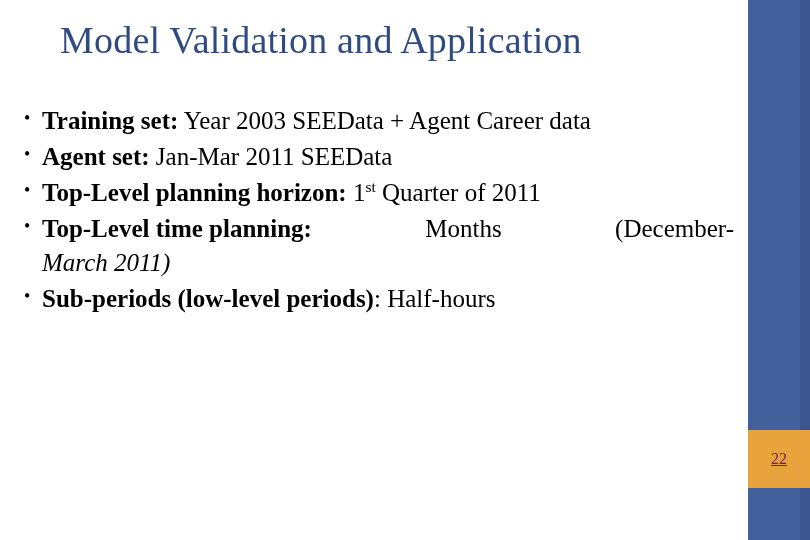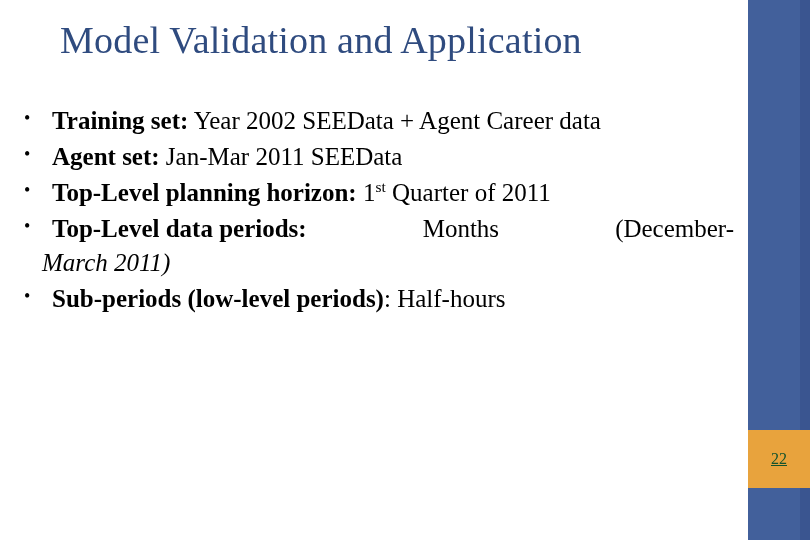--- a/index.html
+++ b/index.html
@@ -45,21 +45,21 @@
     right: 0;
     top: 430px;
     width: 62px;
     height: 58px;
     background: #e8a33d;
     display: flex;
     align-items: center;
     justify-content: center;
   }
   .page-number {
-    color: #14532d;
+    color: #701a75;
     font-family: "Liberation Serif", serif;
     font-size: 16px;
     text-decoration: underline;
   }
 
   
   .title {
     position: absolute;
     left: 28px;
     top: 20px;
@@ -91,21 +91,20 @@
   .bullet .dot {
     position: absolute;
     left: 6px;
     top: 0.12em;
     font-size: 18px;
     line-height: 1.36;
     color: #000000;
   }
   .b-bold {
     font-weight: bold;
-    margin-left: 10px;
   }
   sup.ord {
     font-size: 0.62em;
     vertical-align: super;
     line-height: 0;
     margin-top: 14px;
   }
   .spread {
     display: inline-block;
     width: 100%;
@@ -123,37 +122,37 @@
   <div class="page-number-box">
     <span class="page-number">22</span>
   </div>
 
   <div class="title">Model Validation and Application</div>
 
   <div class="body">
 
     <div class="bullet">
       <span class="dot">•</span>
-      <span class="b-bold">Training set:</span><span> Year 2002 SEEData + Agent Career data</span>
+      <span class="b-bold">Training set:</span><span> Year 2003 SEEData + Agent Career data</span>
     </div>
 
     <div class="bullet">
       <span class="dot">•</span>
       <span class="b-bold">Agent set:</span><span> Jan-Mar 2011 SEEData</span>
     </div>
 
     <div class="bullet nowrapline">
       <span class="dot">•</span>
       <span class="b-bold">Top-Level planning horizon:</span><span> 1</span><sup class="ord">st</sup><span> Quarter of 2011</span>
     </div>
 
     <div class="bullet">
       <span class="dot">•</span>
       <span class="spread" style="display:flex; justify-content:space-between; align-items:baseline;">
-        <span class="b-bold">Top-Level data periods:</span>
+        <span class="b-bold">Top-Level time planning:</span>
         <span>Months</span>
         <span>(December-</span>
       </span>
       <span style="display:block;font-style:italic;">March 2011)</span>
     </div>
 
     <div class="bullet">
       <span class="dot">•</span>
       <span class="b-bold">Sub-periods (low-level periods)</span><span>: Half-hours</span>
     </div>

